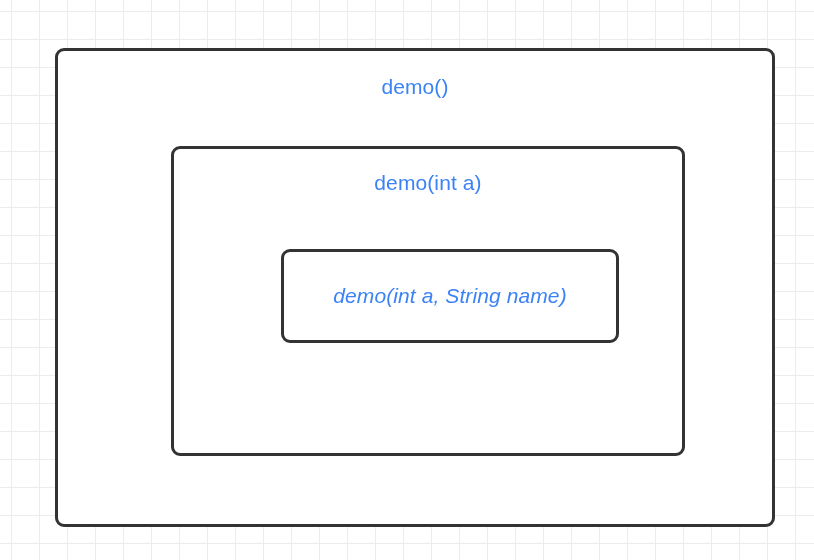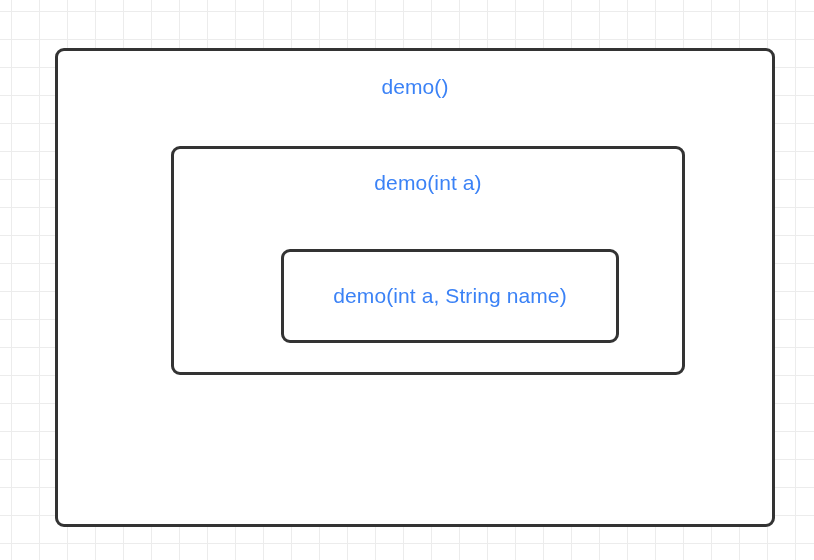--- a/index.html
+++ b/index.html
@@ -43,21 +43,21 @@
     top: 48px;
     width: 720px;
     height: 479px;
     align-items: flex-start;
   }
 
   #box-middle {
     left: 113px;
     top: 95px;
     width: 514px;
-    height: 229px;
+    height: 310px;
     align-items: flex-start;
   }
 
   #box-inner {
     left: 107px;
     top: 100px;
     width: 338px;
     height: 94px;
     align-items: center;
   }
@@ -65,21 +65,21 @@
   .box-label {
     font-size: 21px;
     line-height: 1.15;
     color: #3b82f6;
     white-space: nowrap;
     letter-spacing: 0.1px;
   }
 
   #box-outer > .box-label { margin-top: 24px; }
   #box-middle > .box-label { margin-top: 22px; }
-  #box-inner > .box-label { margin-top: 0; }
+  #box-inner > .box-label { margin-top: 0; font-style: italic; }
 </style>
 </head>
 <body>
 
 <div id="canvas">
 
   <div class="grid-layer"></div>
 
   <div class="box" id="box-outer">
     <span class="box-label">demo()</span>

